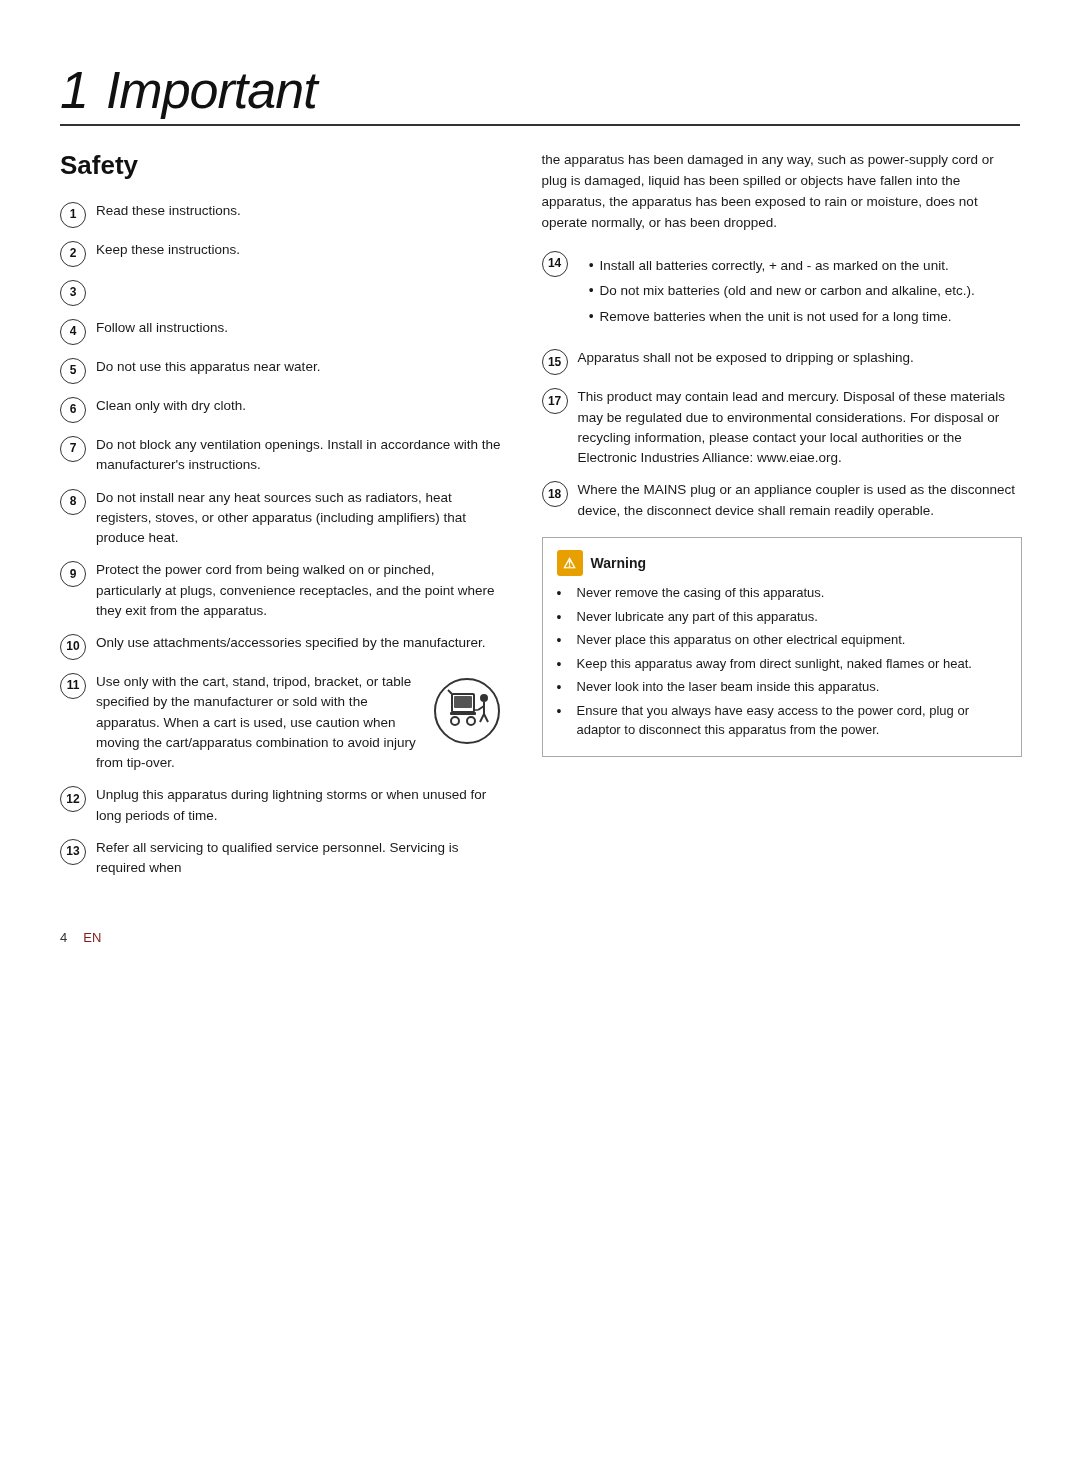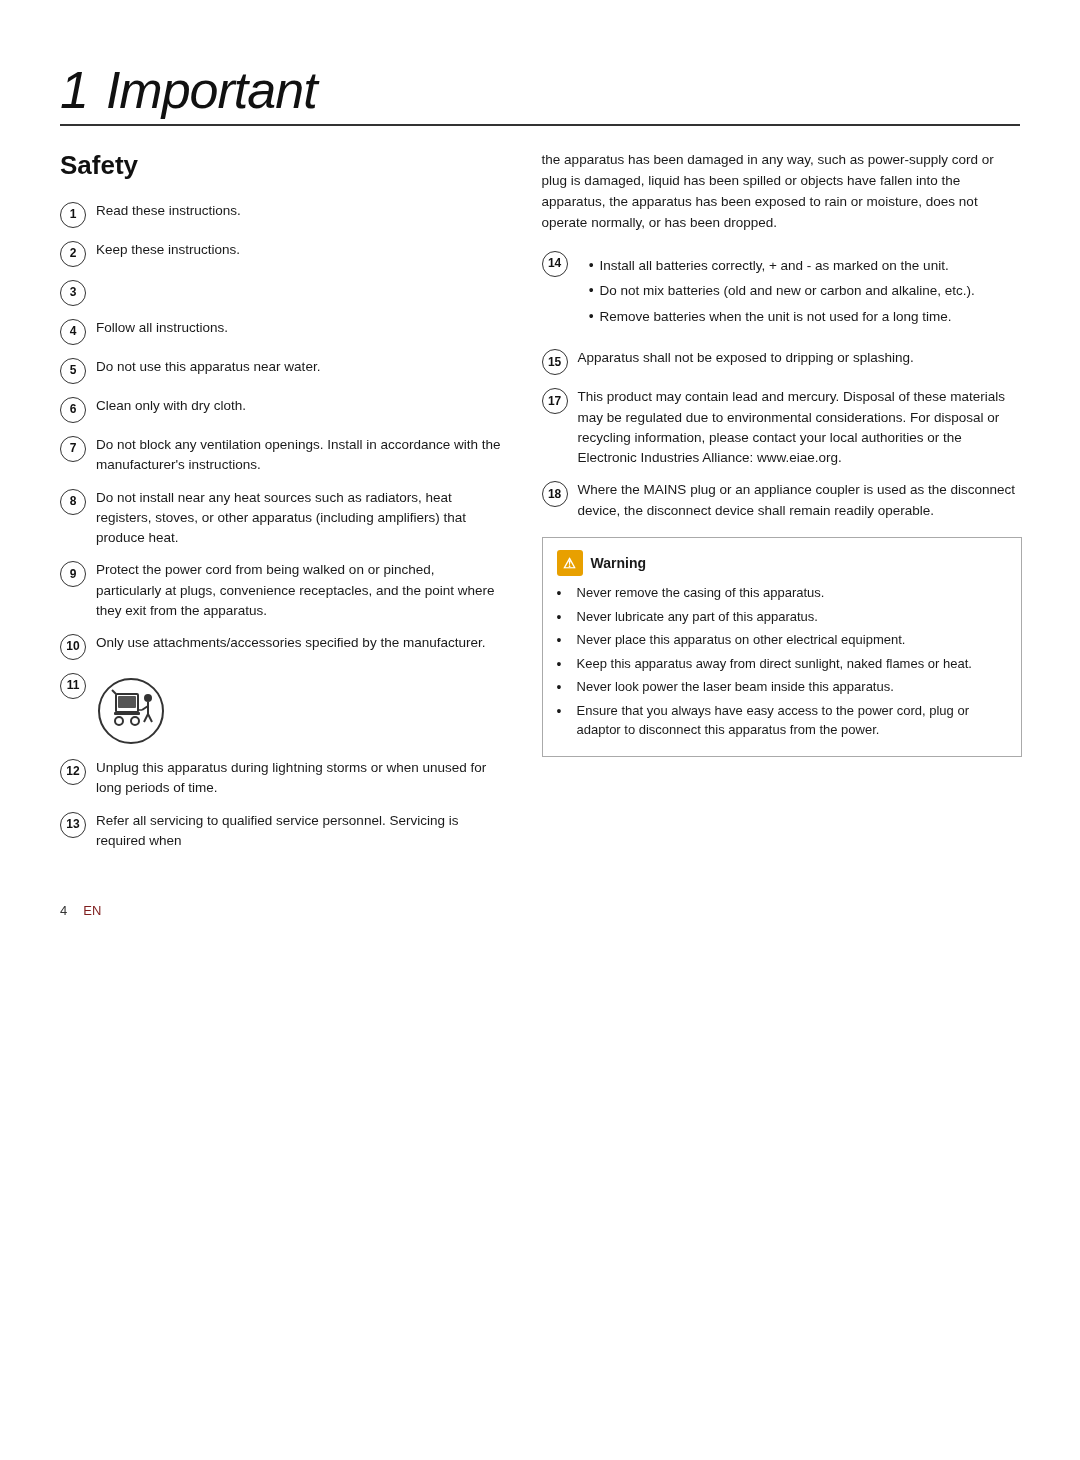--- a/index.html
+++ b/index.html
@@ -256,20 +256,21 @@
 
         <li class="safety-item">
           <span class="item-num">10</span>
           <span class="item-text">Only use attachments/accessories specified by the manufacturer.</span>
         </li>
 
         <li class="safety-item">
           <span class="item-num">11</span>
           <div class="item-text">
             <div class="item-with-image">
+              <span>Use only with the cart, stand, tripod, bracket, or table specified by the manufacturer or sold with the apparatus. When a cart is used, use caution when moving the cart/apparatus combination to avoid injury from tip-over.</span>
 
               <svg class="cart-image" viewBox="0 0 70 70" xmlns="http://www.w3.org/2000/svg">
                 <circle cx="35" cy="35" r="32" fill="none" stroke="#333" stroke-width="2"></circle>
 
                 <rect x="20" y="18" width="22" height="18" rx="1" fill="none" stroke="#333" stroke-width="2"></rect>
 
                 <line x1="20" y1="18" x2="16" y2="14" stroke="#333" stroke-width="2"></line>
 
                 <rect x="18" y="36" width="26" height="3" rx="1" fill="#333"></rect>
 
@@ -361,21 +362,21 @@
           <li class="warning-bullet-item">
             <span class="bullet-dot">•</span>
             <span>Never place this apparatus on other electrical equipment.</span>
           </li>
           <li class="warning-bullet-item">
             <span class="bullet-dot">•</span>
             <span>Keep this apparatus away from direct sunlight, naked flames or heat.</span>
           </li>
           <li class="warning-bullet-item">
             <span class="bullet-dot">•</span>
-            <span>Never look power the laser beam inside this apparatus.</span>
+            <span>Never look into the laser beam inside this apparatus.</span>
           </li>
           <li class="warning-bullet-item">
             <span class="bullet-dot">•</span>
             <span>Ensure that you always have easy access to the power cord, plug or adaptor to disconnect this apparatus from the power.</span>
           </li>
         </ul>
       </div>
     </div>
   </div>
 

